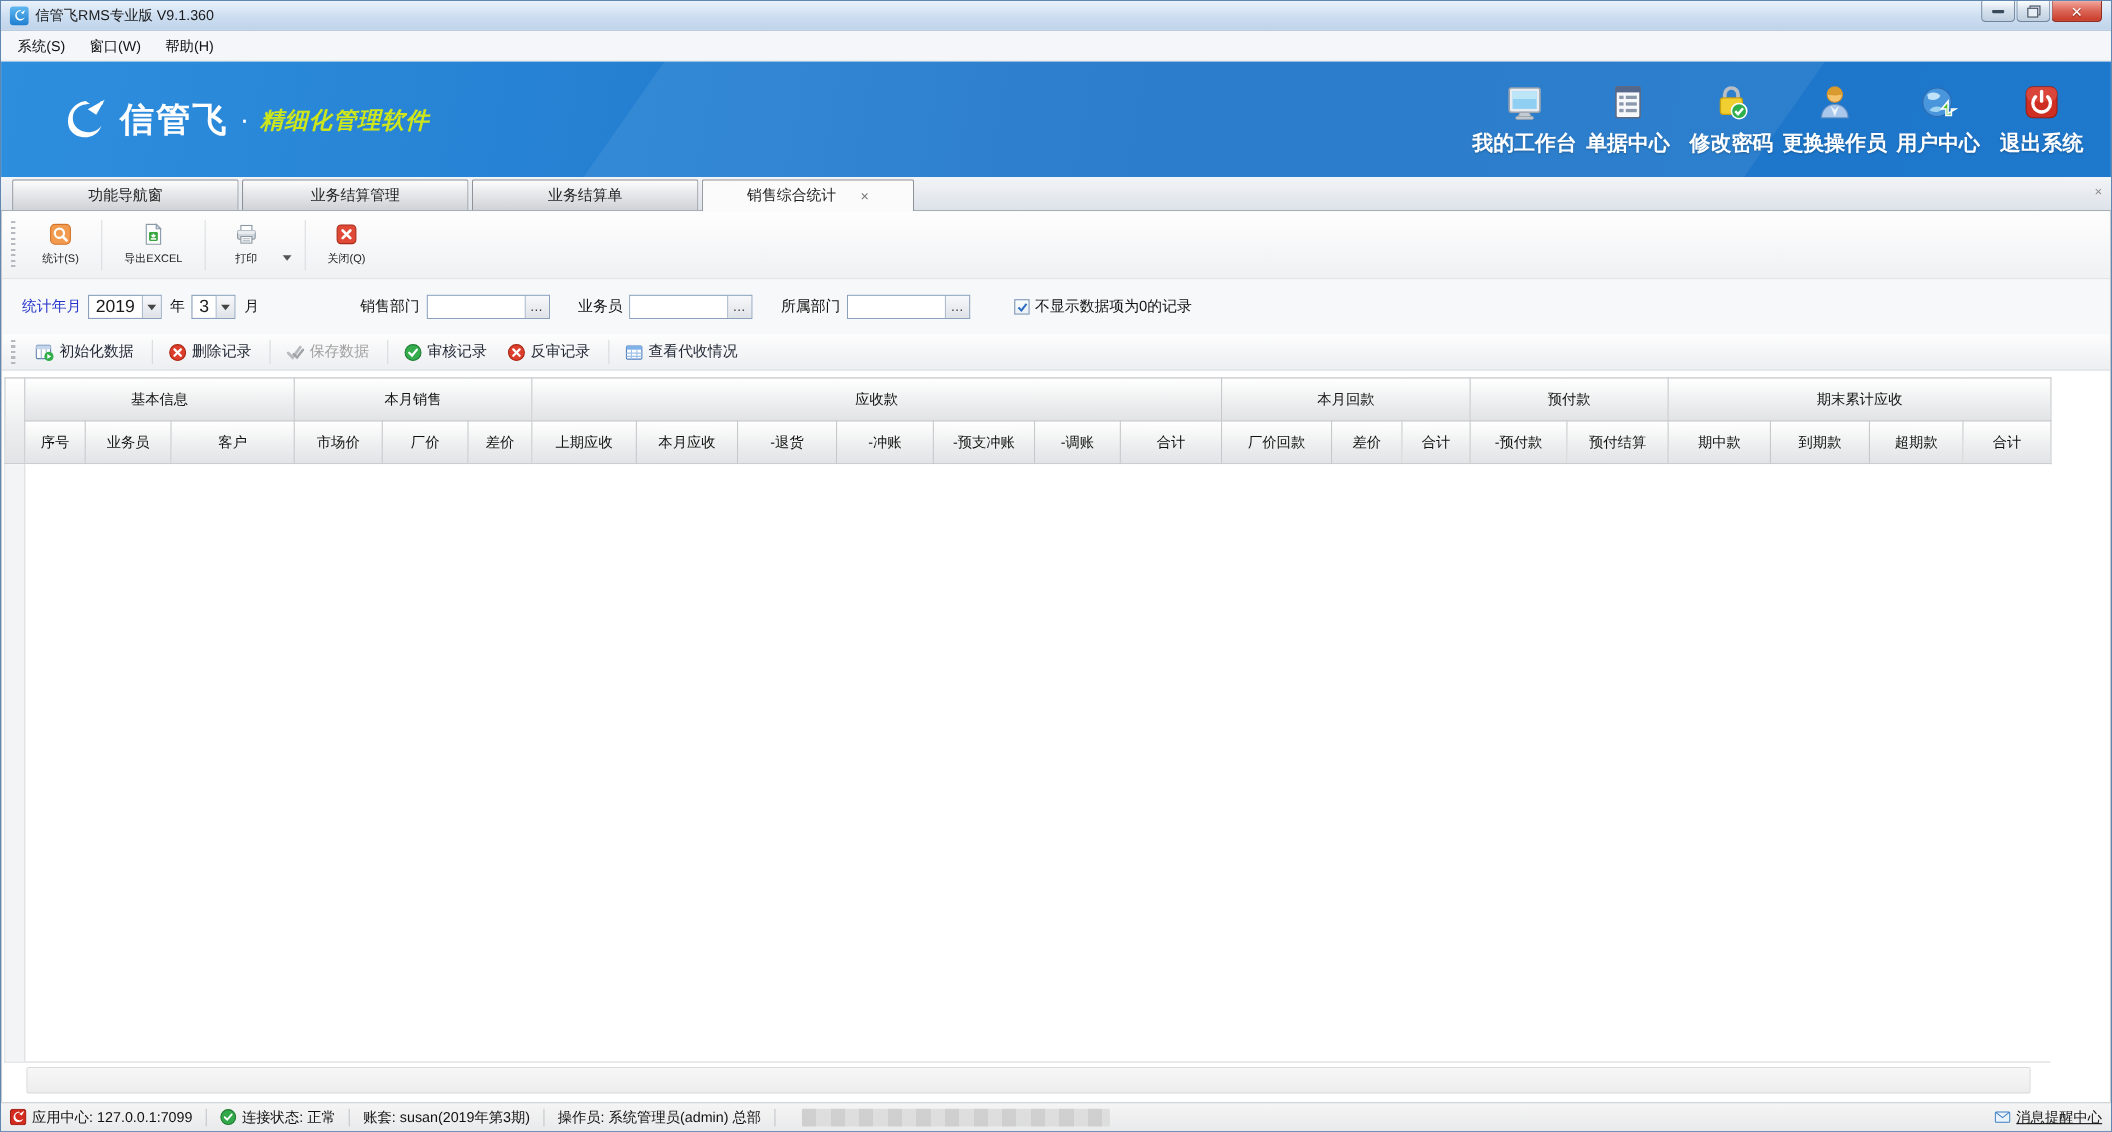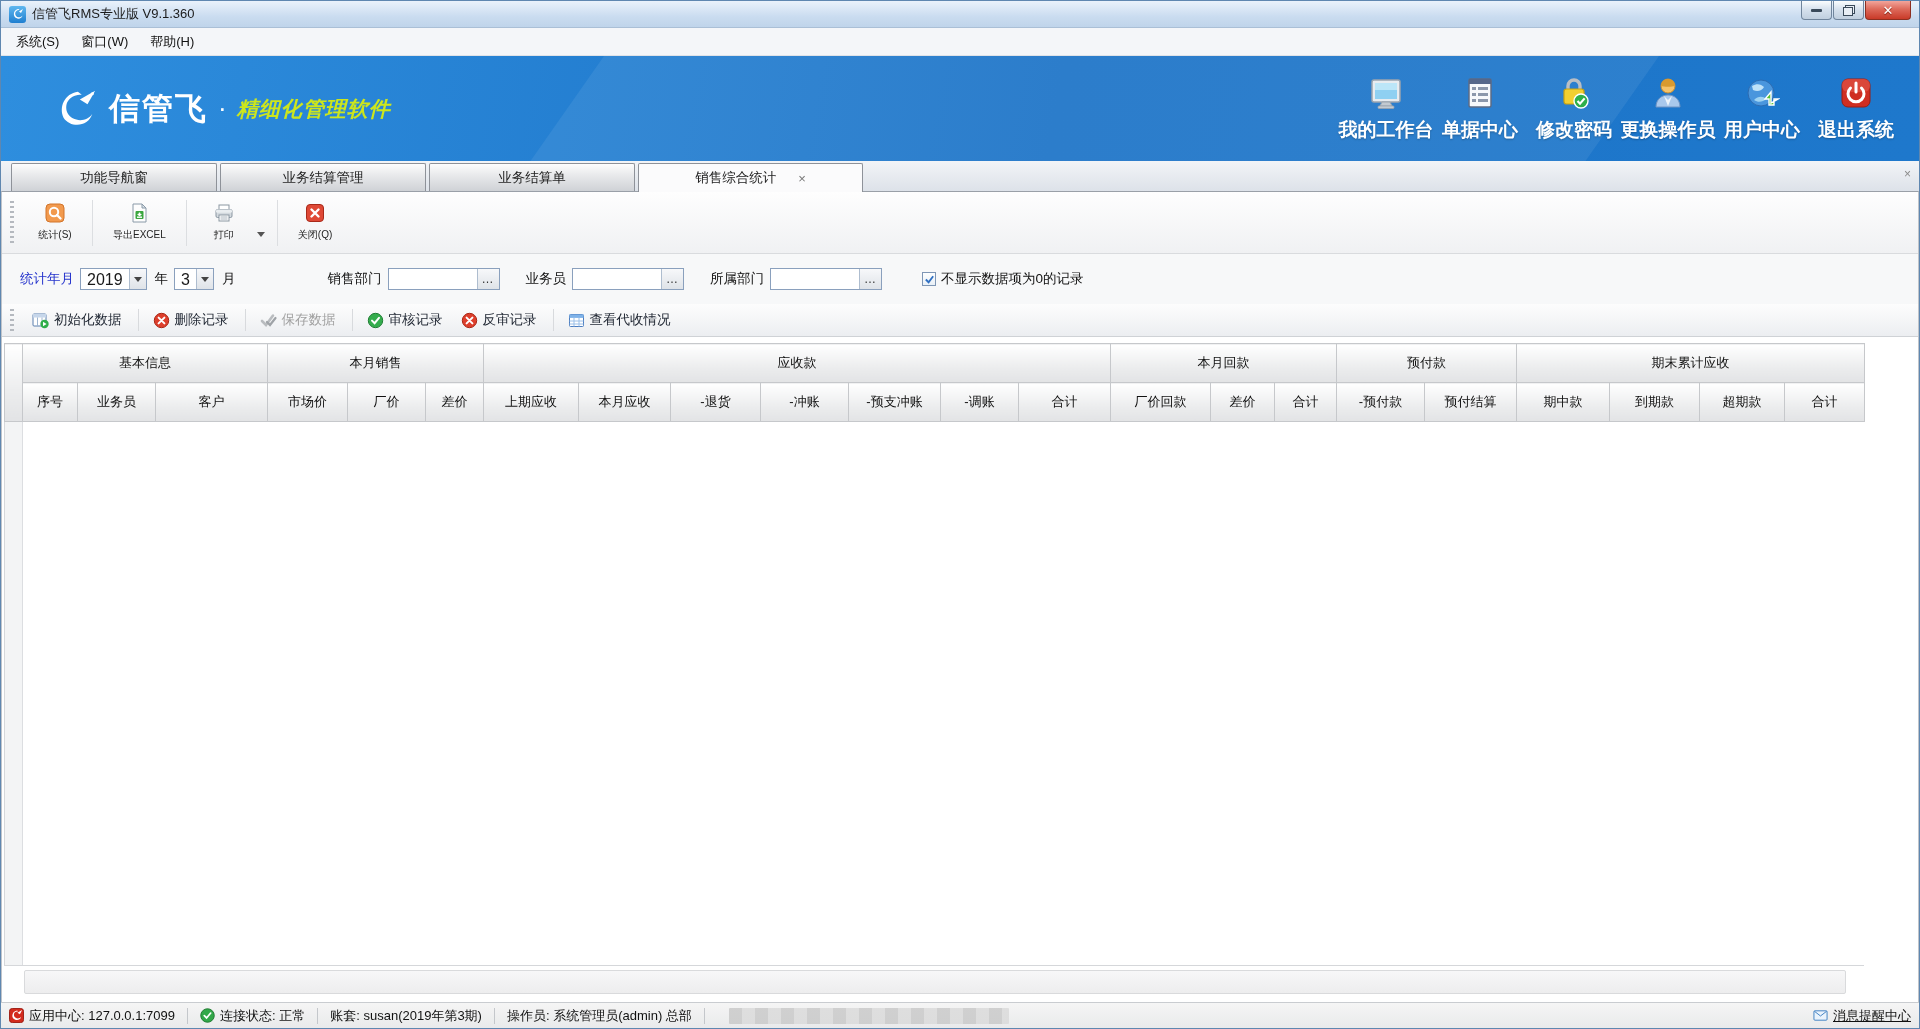--- a/index.html
+++ b/index.html
@@ -34,21 +34,21 @@
   .brand-sep { color:#fff; font-size:26px; margin:0 10px; }
   .brand-slogan { color:#cde61c; font-size:21px; font-weight:bold; font-style:italic; letter-spacing:1px; }
   .quick-actions { display:flex; align-items:center; margin-right:16px; z-index:1; }
   .qa-item { display:flex; flex-direction:column; align-items:center; width:94px; cursor:pointer; padding:6px 0; }
   .qa-item .qa-icon { width:36px; height:36px; margin-bottom:6px; }
   .qa-label { color:#fff; font-size:19px; font-weight:bold; white-space:nowrap; text-shadow:0 1px 2px rgba(0,0,0,.25); }
 
   
   .maintabs { height:30px; flex:0 0 30px; background:linear-gradient(#f2f4f7,#dde2e9); display:flex; align-items:flex-end; padding-left:10px; position:relative; }
   .mtab { width:206px; height:28px; border:1px solid #8e9299; border-bottom:none; border-radius:2px 2px 0 0; background:linear-gradient(#fdfdfd,#e9eaec 40%,#cfd2d6); display:flex; align-items:center; justify-content:center; margin-right:3px; cursor:pointer; font-size:13.5px; color:#222; }
-  .mtab.active { width:225px; height:29px; background:#fbfbfc; position:relative; z-index:3; margin-bottom:-1px; }
+  .mtab.active { width:193px; height:29px; background:#fbfbfc; position:relative; z-index:3; margin-bottom:-1px; }
   .mtab .tab-close { margin-left:22px; color:#777; font-size:13px; cursor:pointer; }
   .strip-close { position:absolute; right:8px; top:6px; color:#8a8a8a; font-size:12px; cursor:pointer; }
 
   
   .panel { flex:1 1 auto; border-top:1px solid #9aa0a8; border-left:1px solid #c0c4ca; border-right:1px solid #c0c4ca; background:#fff; display:flex; flex-direction:column; min-height:0; }
 
   
   .toolbar { height:62px; flex:0 0 62px; background:linear-gradient(#fefefe,#f0f1f3); border-bottom:1px solid #d9dbde; display:flex; align-items:center; padding-left:8px; }
   .grip { width:4px; height:44px; margin-right:10px; background:repeating-linear-gradient(to bottom,#b5b9bf 0 2px,transparent 2px 5px); }
   .tb-btn { display:flex; flex-direction:column; align-items:center; justify-content:center; padding:5px 14px; min-width:62px; height:54px; cursor:pointer; border-radius:3px; }

